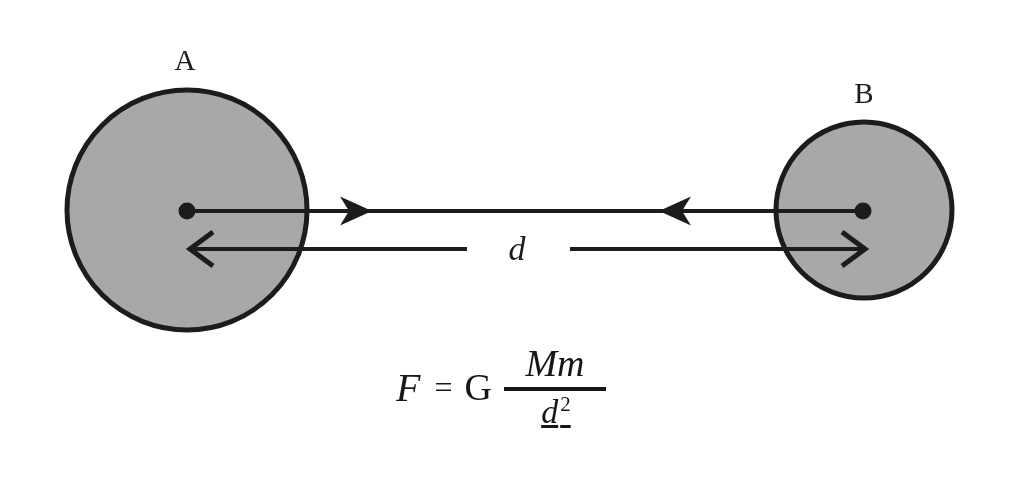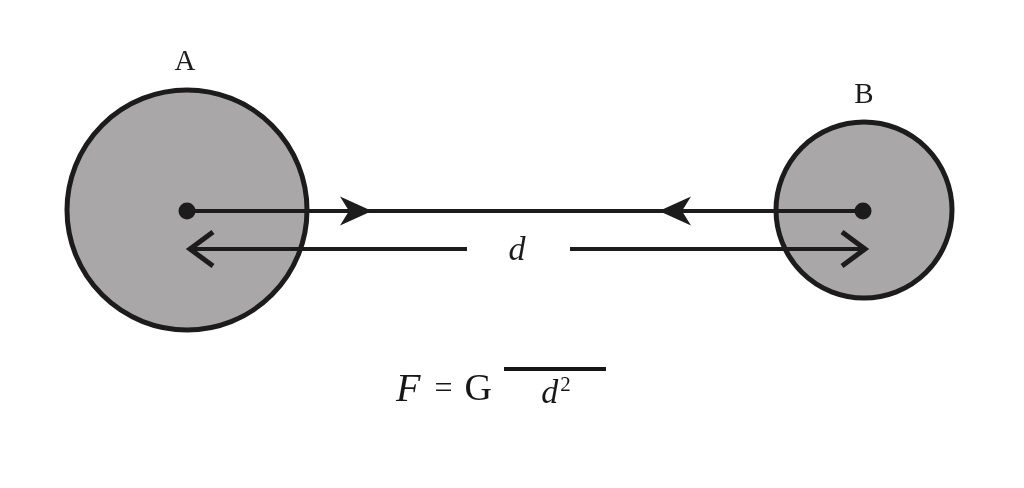--- a/index.html
+++ b/index.html
@@ -65,20 +65,21 @@
   .fraction .frac-bar {
     width: 102px;
     height: 4px;
     background: #161616;
     margin: 3px 0 2px 0;
   }
   .fraction .denominator {
     font-size: 34px;
     font-style: italic;
     line-height: 1.1;
+    text-decoration: underline;
   }
   .fraction .denominator .exp {
     font-size: 21px;
     font-style: normal;
     position: relative;
     top: -12px;
     left: 2px;
   }
 </style>
 </head>
@@ -113,18 +114,19 @@
     <path d="M 842 232 L 865 249 L 842 266" fill="none" stroke="#1c1c1c" stroke-width="5"></path>
 
     <text x="517" y="260" text-anchor="middle" class="distance-label">d</text>
   </svg>
 
   <div class="formula">
     <span class="f-force">F</span>
     <span class="f-equals">=</span>
     <span class="f-g">G</span>
     <span class="fraction">
+      <span class="numerator">Mm</span>
       <span class="frac-bar"></span>
       <span class="denominator"><span>d</span><span class="exp">2</span></span>
     </span>
   </div>
 
 </div>
 
 </body></html>

